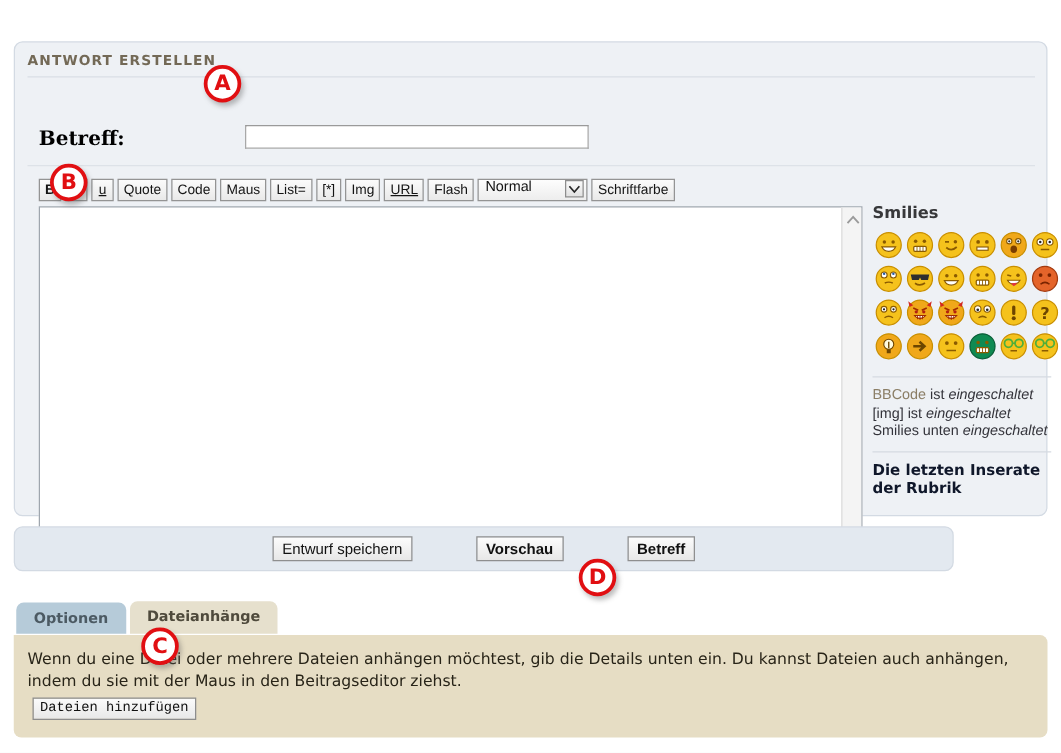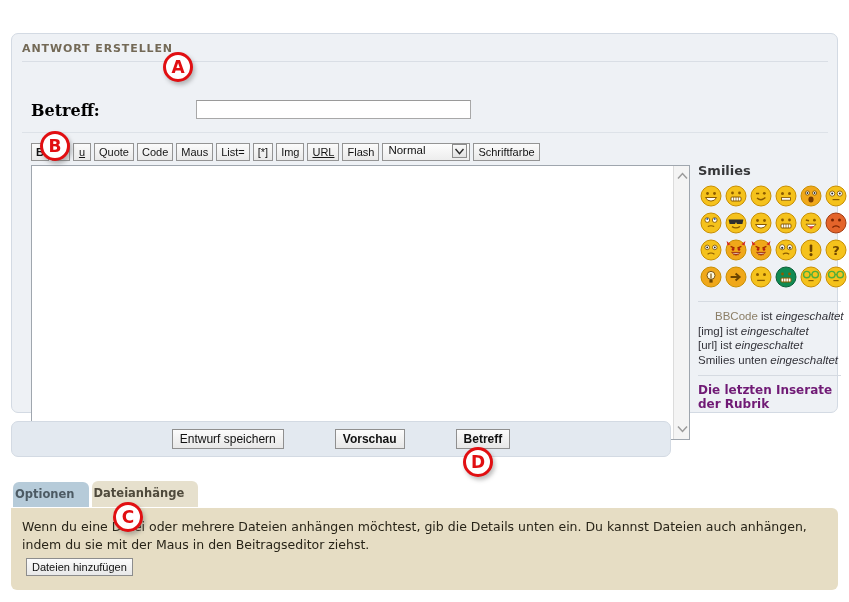--- a/index.html
+++ b/index.html
@@ -195,41 +195,41 @@
     width: 143px; height: 1px;
     background: #d5dae1;
     margin: 11px 0 7px 0;
   }
   .bbinfo {
     font-size: 11.5px;
     color: #33333a;
     line-height: 14.6px;
     font-family: "Liberation Sans", sans-serif;
   }
-  .bbinfo .lnk { color: #8b7e66; text-decoration: none; cursor: pointer; margin-left: 17px; }
+  .bbinfo .lnk { color: #8b7e66; text-decoration: none; cursor: pointer; }
   .bbinfo em { font-style: italic; }
   .sm-rule2 {
     width: 143px; height: 1px;
     background: #d5dae1;
     margin: 8px 0 7px 0;
   }
   .lastads {
     font-size: 12px;
     font-weight: bold;
-    color: #701a75;
+    color: #0f172a;
     line-height: 14px;
     cursor: pointer;
     font-family: "DejaVu Sans", sans-serif;
   }
 
   
   .submitbar {
     position: absolute;
     left: 11px; top: 421px;
-    width: 660px; height: 36px;
+    width: 752px; height: 36px;
     background: #e3e9f0;
     border: 1px solid #d3dae3;
     border-radius: 7px;
     display: flex;
     align-items: center;
     justify-content: center;
     gap: 7px;
   }
   .sbtn {
     height: 20px;
@@ -251,21 +251,21 @@
     left: 13px; top: 481px;
     display: flex;
     align-items: flex-end;
     gap: 3px;
     z-index: 3;
   }
   .tab {
     font-size: 11.5px;
     font-weight: bold;
     color: #66604f;
-    padding: 6px 14px 6px 2px;
+    padding: 6px 14px 6px 14px;
     border-radius: 6px 6px 0 0;
     cursor: pointer;
     font-family: "DejaVu Sans", sans-serif;
     line-height: 13px;
   }
   .tab.inactive {
     background: #b6cbd9;
     color: #4c5a63;
   }
   .tab.active {
@@ -296,21 +296,21 @@
     position: absolute;
     left: 15px; top: 50px;
     height: 18px;
     padding: 0 5px;
     background: linear-gradient(#fbfbfb, #e8e8e8);
     border: 1px solid #8d8d8d;
     font-size: 11px;
     color: #111;
     line-height: 16px;
     cursor: pointer;
-    font-family: Liberation Sans, sans-serif;
+    font-family: Liberation Mono, monospace;
   }
 
   
   .marker {
     position: absolute;
     width: 30px; height: 30px;
     border-radius: 50%;
     background: #ffffff;
     border: 3px solid #e10f12;
     color: #e10f12;
@@ -594,21 +594,20 @@
               <path d="M10 8.6 L12 8.6" stroke="#4fae3a" stroke-width="1.3"></path>
               <path d="M8.4 14.6 L13.6 14.6" stroke="#8a5b00" stroke-width="1.2"></path>
             </svg>
           </div>
         </div>
 
       <div class="sm-rule"></div>
       <div class="bbinfo" id="bbinfo">
           <div><span class="lnk">BBCode</span><span> ist </span><em>eingeschaltet</em></div>
           <div><span>[img]</span><span> ist </span><em>eingeschaltet</em></div>
-          <div><span>[url]</span><span> ist </span><em>eingeschaltet</em></div>
           <div><span>Smilies</span><span> unten </span><em>eingeschaltet</em></div>
         </div>
       <div class="sm-rule2"></div>
       <div class="lastads">Die letzten Inserate der Rubrik</div>
     </div>
   </div>
 
   <div class="submitbar">
     <div class="sbtn">Entwurf speichern</div>
     <div class="sbtn strong">Vorschau</div>

